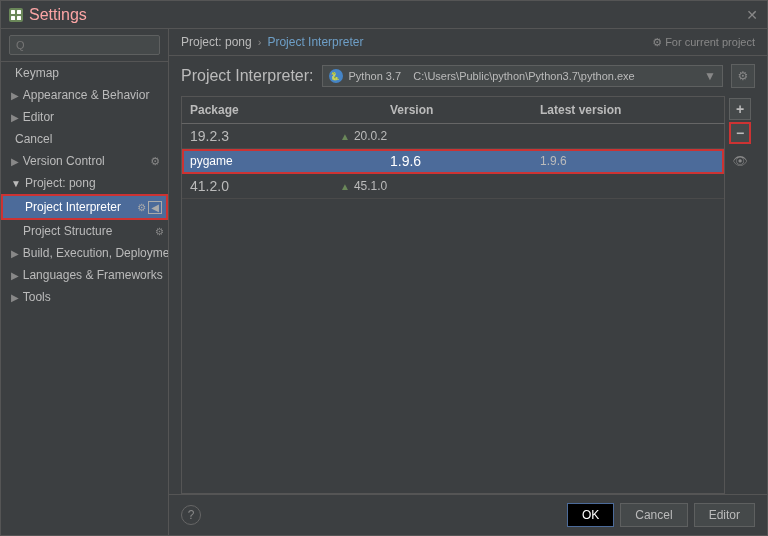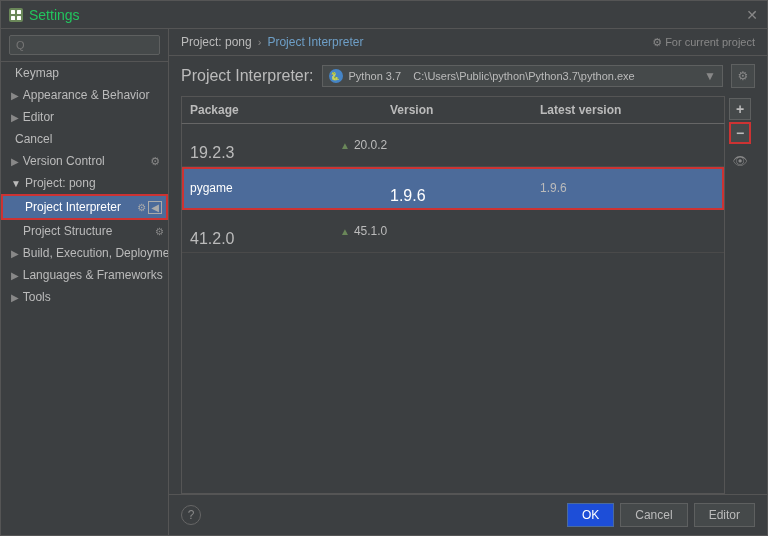--- a/index.html
+++ b/index.html
@@ -35,22 +35,22 @@
       background: #6a8759;
       border-radius: 2px;
       display: flex;
       align-items: center;
       justify-content: center;
       font-size: 9px;
       color: #fff;
       font-weight: bold;
     }
     .titlebar-title {
-      color: #22c55e;
-      font-size: 14px;
+      color: #fca5a5;
+      font-size: 16px;
       flex: 1;
     }
     .titlebar-close {
       width: 14px;
       height: 14px;
       display: flex;
       align-items: center;
       justify-content: center;
       color: #888;
       cursor: pointer;
@@ -254,23 +254,22 @@
       font-size: 12px;
       color: #bbbbbb;
     }
     .table-row.selected .td-package,
     .table-row.selected-outline .td-package {
       color: #fff;
     }
     .td-version {
       width: 150px;
       padding: 4px 8px;
-      font-size: 16px;
-      color: #bbbbbb;
-      margin-top: 16px;
+      font-size: 14px;
+      color: #bbbbbb;
     }
     .table-row.selected .td-version,
     .table-row.selected-outline .td-version {
       color: #fff;
     }
     .td-latest {
       flex: 1;
       padding: 4px 8px;
       font-size: 12px;
       color: #bbbbbb;
@@ -352,21 +351,21 @@
     }
     .footer-btn {
       padding: 4px 14px;
       font-size: 12px;
       background: #45494a;
       border: 1px solid #5e6060;
       color: #bbbbbb;
       cursor: pointer;
     }
     .footer-btn.primary {
-      background: #1d4ed8;
+      background: #000000;
       border-color: #4c6b9a;
       color: #fff;
     }
     .red-border-row {
       outline: 2px solid #cc3333;
       outline-offset: -2px;
     }
     .red-border-item {
       border: 2px solid #cc3333;
     }

